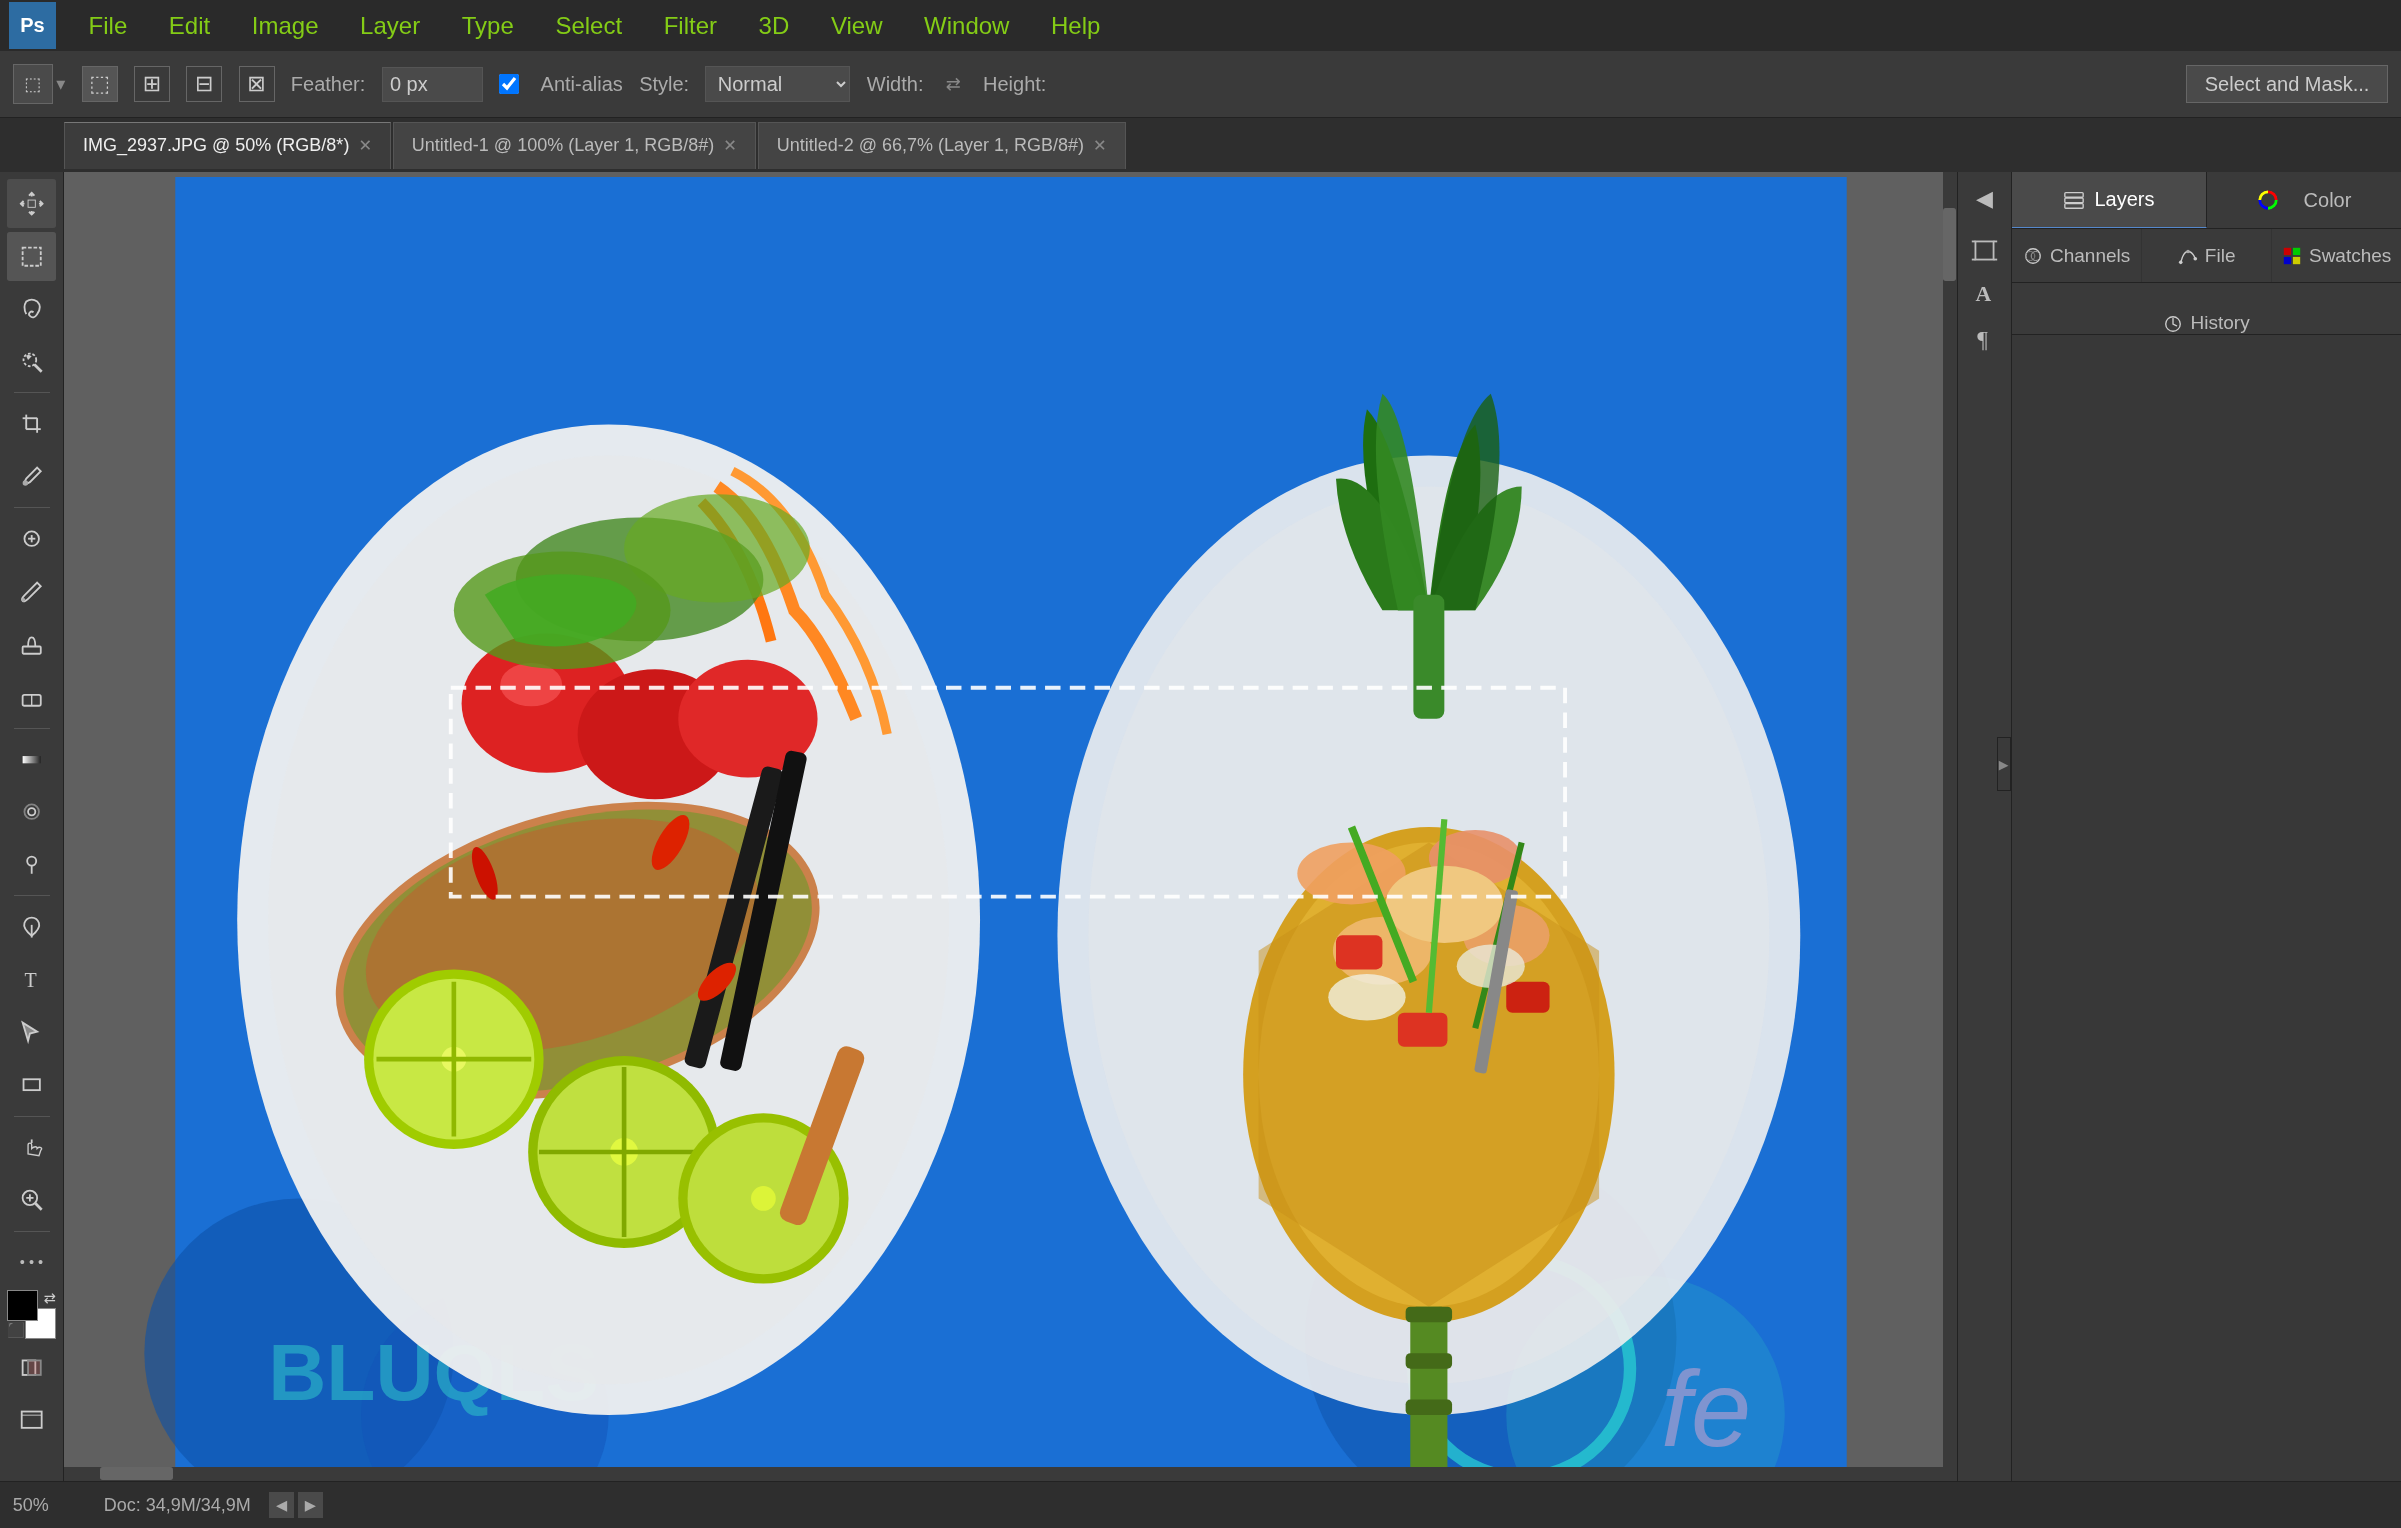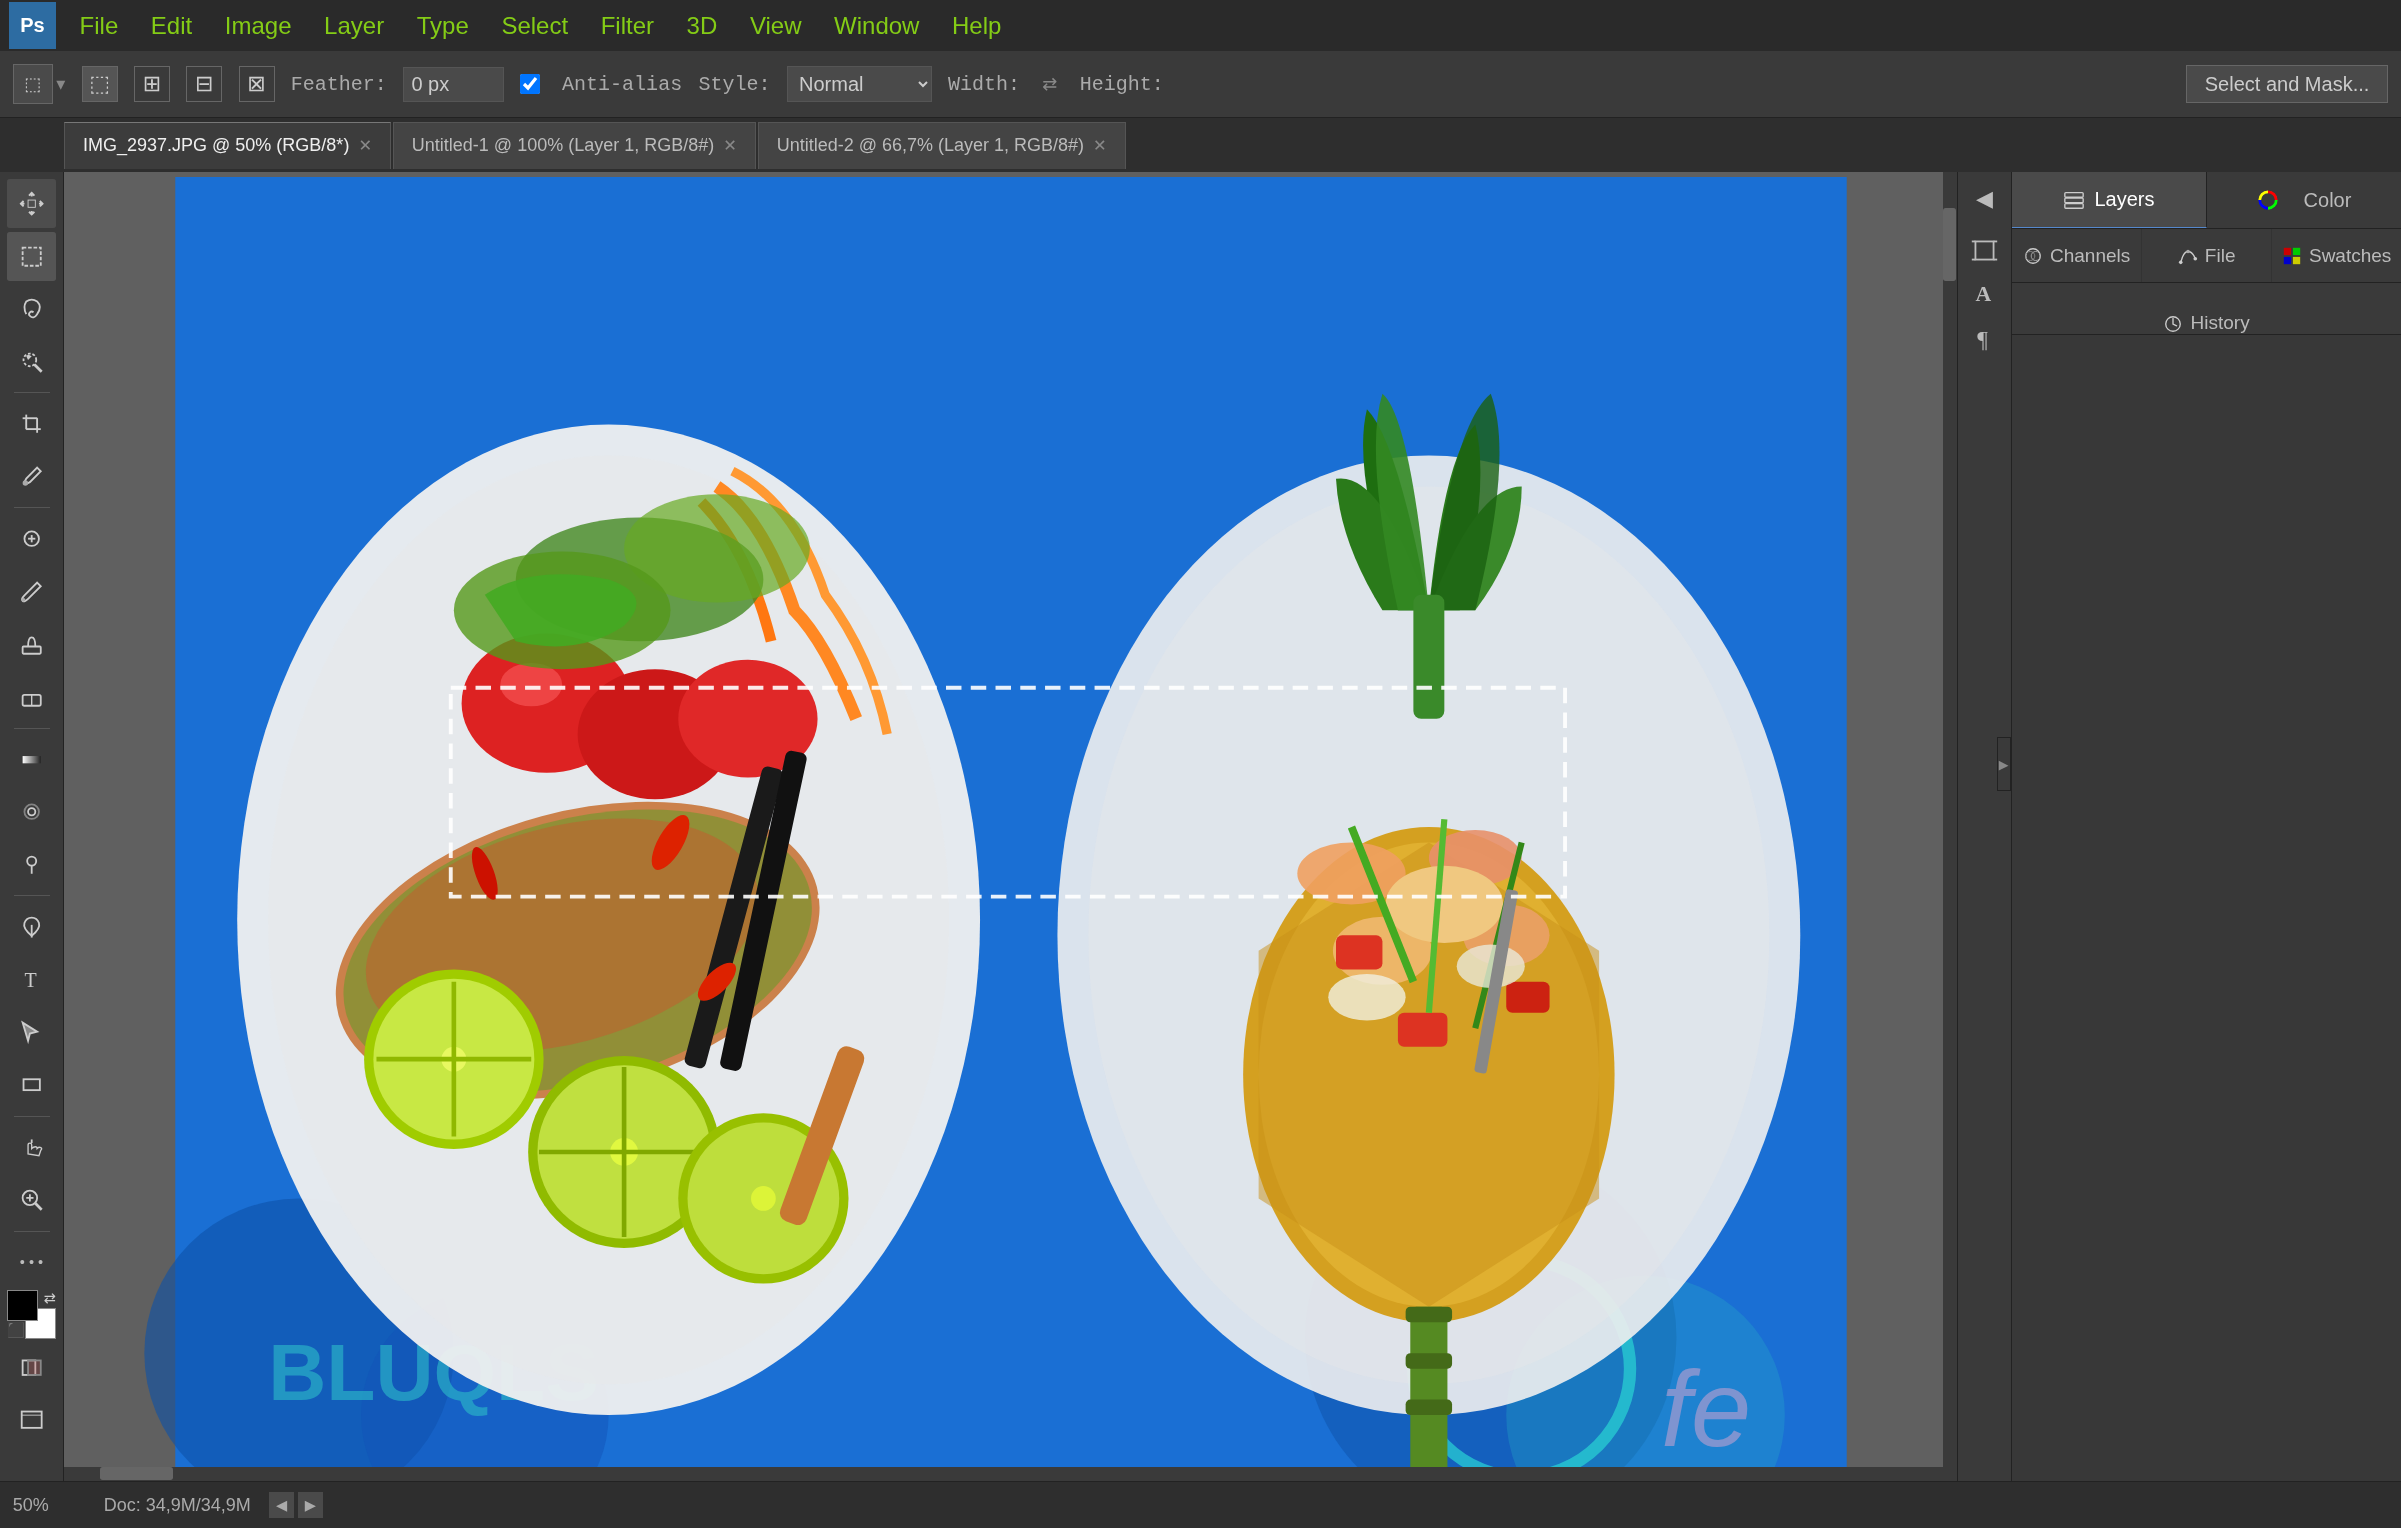--- a/index.html
+++ b/index.html
@@ -14,21 +14,21 @@
     }
 
     
     #menu-bar {
       width: 100%;
       height: 51px;
       background: #2a2a2a;
       display: flex;
       align-items: center;
       padding: 0 9px;
-      gap: 0;
+      gap: 9px;
     }
     .ps-logo {
       width: 47px;
       height: 47px;
       background: #2d6ca2;
       display: flex;
       align-items: center;
       justify-content: center;
       font-size: 20px;
       font-weight: bold;
@@ -72,21 +72,20 @@
       border: 1.8px solid #666;
       display: flex;
       align-items: center;
       justify-content: center;
       cursor: pointer;
       color: #ccc;
     }
     .toolbar-label {
       font-size: 20px;
       color: #aaa;
-      font-family: Liberation Mono, monospace;
     }
     .toolbar-input {
       width: 101px;
       height: 35px;
       background: #4a4a4a;
       border: 0.9px solid #555;
       color: #ccc;
       font-size: 20px;
       padding: 0 7.3px;
     }

